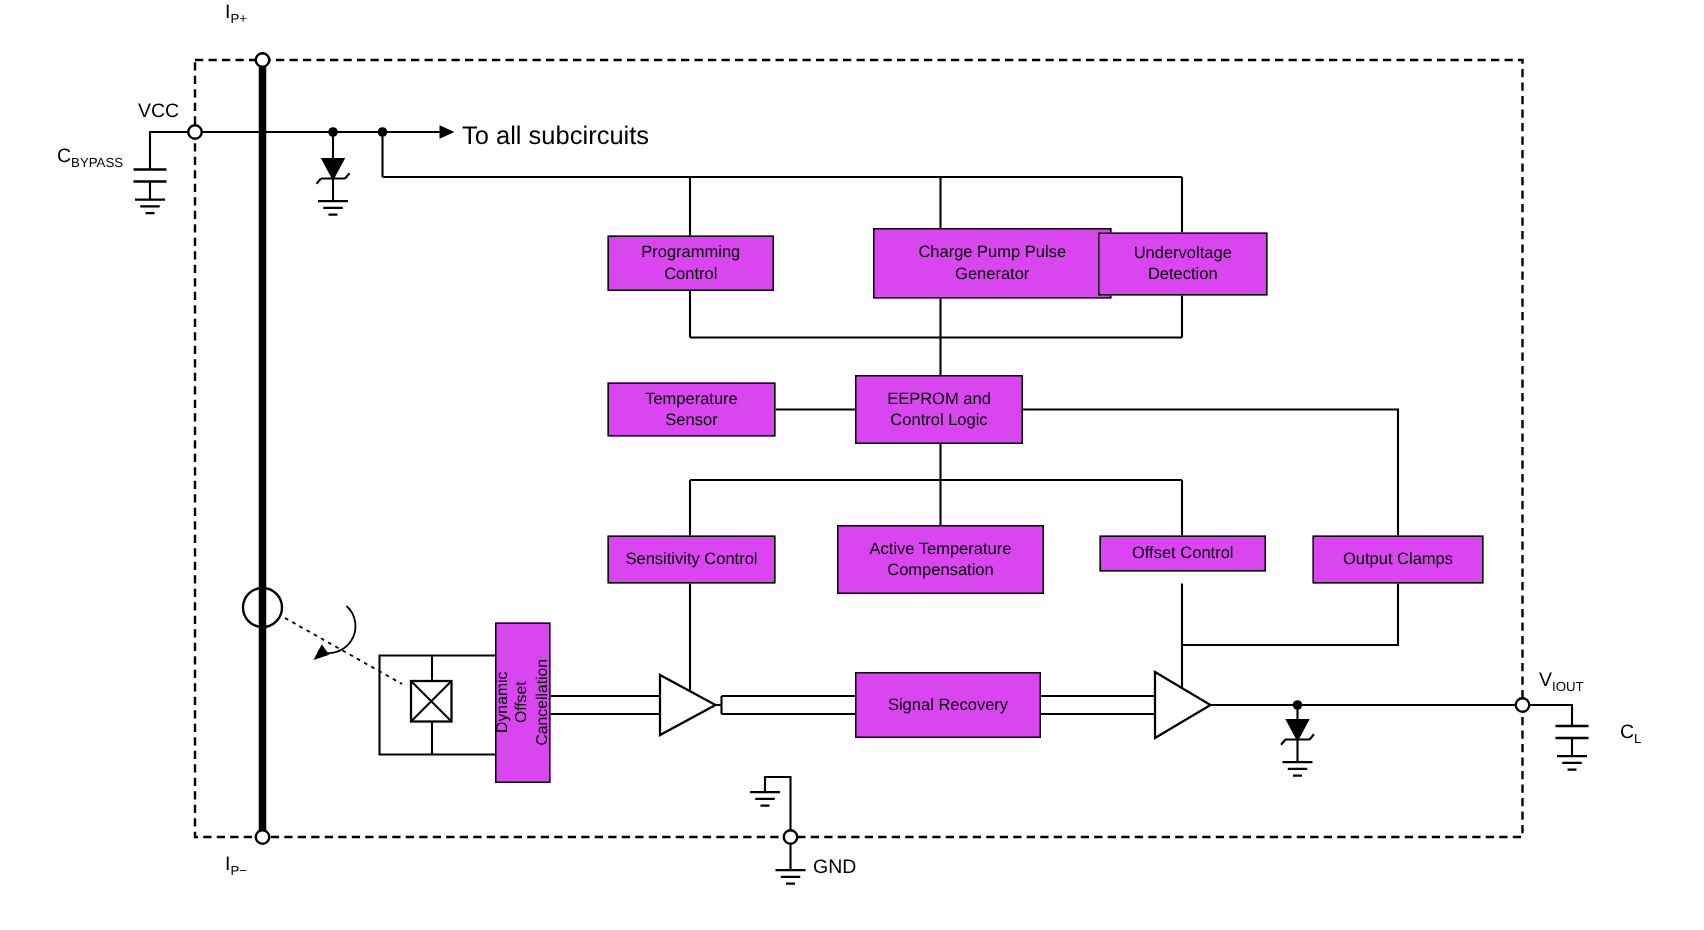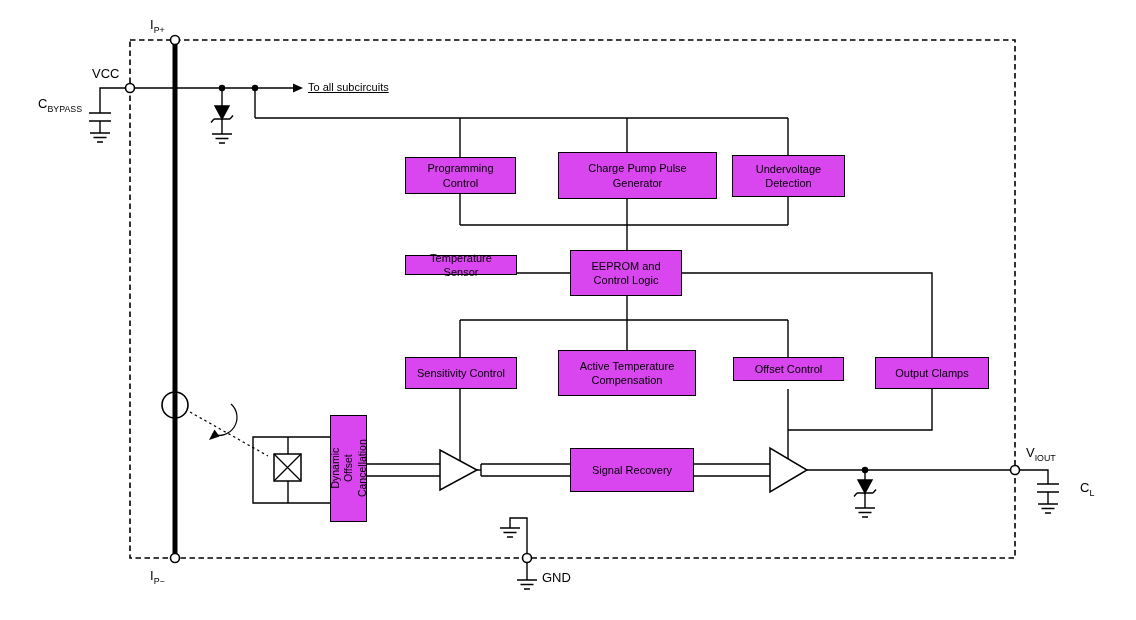--- a/index.html
+++ b/index.html
@@ -11,21 +11,21 @@
   .block {
     position:absolute; z-index:2; background:#d946ef; border:1.5px solid #000;
     display:flex; align-items:center; justify-content:center;
     text-align:center; font-size:11px; line-height:1.28; box-sizing:border-box;
   }
   .block span { white-space:pre-line; }
   .block.vertical span {
     display:block; width:100px; transform:rotate(-90deg); font-size:10.5px;
   }
   .label { position:absolute; z-index:3; font-size:13px; white-space:nowrap; }
-  .label.small { font-size:11px;text-decoration:underline; }
+  .label.small { font-size:17px; }
   .label sub { font-size:0.68em; }
 </style>
 </head>
 <body>
 
 <div class="canvas">
 
   <svg class="wiring" width="1136" height="620" viewBox="0 0 1136 620">
 
     <rect x="130" y="40" width="885" height="518" fill="none" stroke="#000" stroke-width="1.6" stroke-dasharray="5.5 3.5"></rect>
@@ -140,29 +140,29 @@
     <circle cx="175" cy="558" r="4.5" fill="#fff" stroke="#000" stroke-width="1.6"></circle>
     <circle cx="130" cy="88" r="4.5" fill="#fff" stroke="#000" stroke-width="1.6"></circle>
     <circle cx="1015" cy="470" r="4.5" fill="#fff" stroke="#000" stroke-width="1.6"></circle>
     <circle cx="527" cy="558" r="4.5" fill="#fff" stroke="#000" stroke-width="1.6"></circle>
   </svg>
 
   <div class="block" style="left:405px;top:157px;width:111px;height:37px">
     <span>Programming
 Control</span>
   </div>
-  <div class="block" style="left:558px;top:152px;width:159px;height:47px">
+  <div class="block" style="left:582px;top:152px;width:159px;height:47px">
     <span>Charge Pump Pulse
 Generator</span>
   </div>
   <div class="block" style="left:732px;top:155px;width:113px;height:42px">
     <span>Undervoltage
 Detection</span>
   </div>
-  <div class="block" style="left:405px;top:255px;width:112px;height:20px">
+  <div class="block" style="left:405px;top:255px;width:112px;height:36px">
     <span>Temperature
 Sensor</span>
   </div>
   <div class="block" style="left:570px;top:250px;width:112px;height:46px">
     <span>EEPROM and
 Control Logic</span>
   </div>
   <div class="block" style="left:405px;top:357px;width:112px;height:32px">
     <span>Sensitivity Control</span>
   </div>
@@ -177,21 +177,21 @@
     <span>Output Clamps</span>
   </div>
   <div class="block" style="left:570px;top:448px;width:124px;height:44px">
     <span>Signal Recovery</span>
   </div>
   <div class="block vertical" style="left:330px;top:415px;width:37px;height:107px">
     <span>Dynamic Offset
 Cancellation</span>
   </div>
 
-  <div class="label" style="left:150px;top:17px">
+  <div class="label" style="left:150px;top:0">
     <span>I</span><sub>P+</sub>
   </div>
   <div class="label" style="left:150px;top:568px">
     <span>I</span><sub>P−</sub>
   </div>
   <div class="label" style="left:92px;top:66px">
     <span>VCC</span>
   </div>
   <div class="label" style="left:38px;top:96px">
     <span>C</span><sub>BYPASS</sub>

